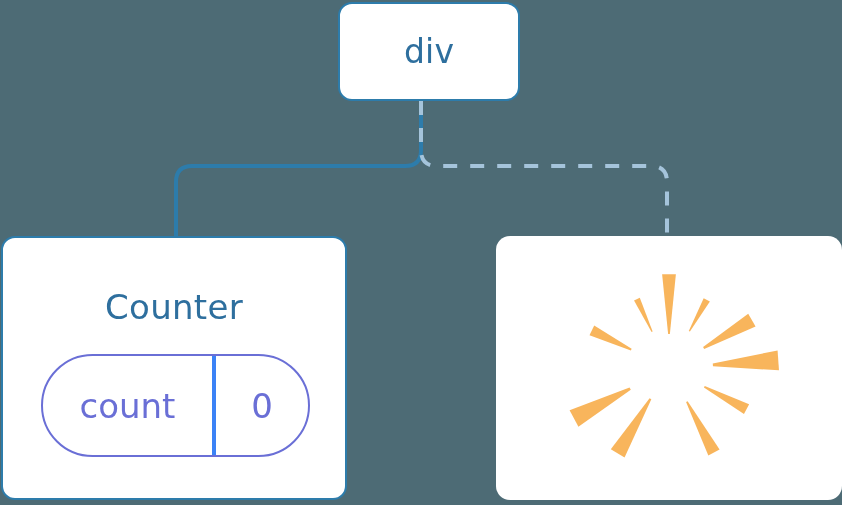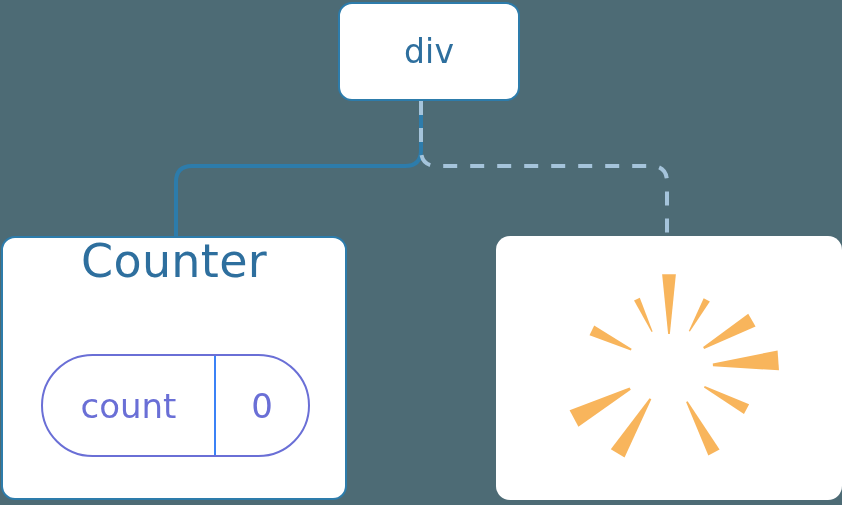--- a/index.html
+++ b/index.html
@@ -59,22 +59,23 @@
     width: 346px;
     height: 264px;
     border: 2px solid #2d7cab;
     border-radius: 14px;
     flex-direction: column;
     justify-content: flex-start;
     z-index: 3;
   }
   .node-counter-label {
     color: #2e6f9e;
-    font-size: 46px;
+    font-size: 34px;
     line-height: 1;
+    margin-top: 52px;
     letter-spacing: 0.3px;
   }
 
   
   .state-pill {
     position: absolute;
     left: 41px;
     top: 354px;
     width: 269px;
     height: 103px;
@@ -84,21 +85,21 @@
     display: flex;
     align-items: stretch;
     background: #ffffff;
     z-index: 4;
   }
   .state-key {
     flex: 0 0 173px;
     display: flex;
     align-items: center;
     justify-content: center;
-    border-right: 2px solid #3b82f6;
+    border-right: 4px solid #3b82f6;
     box-sizing: border-box;
   }
   .state-val {
     flex: 1 1 auto;
     display: flex;
     align-items: center;
     justify-content: center;
   }
   .state-key span, .state-val span {
     color: #6a6fd6;

